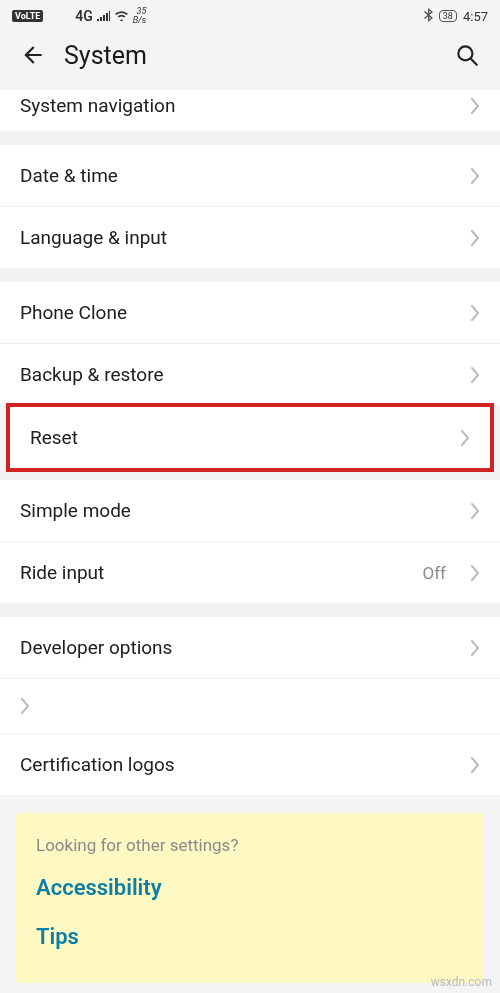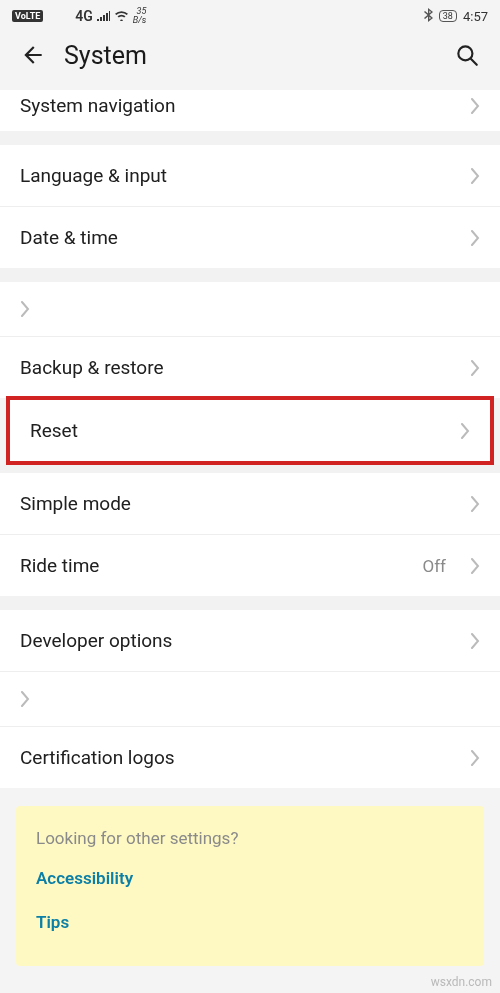--- a/index.html
+++ b/index.html
@@ -56,21 +56,21 @@
     .highlight {
       border: 4px solid #d22323;
       margin: -2px 6px 0 6px;
     }
     .highlight .row { border-bottom: none; }
     .footer-card {
       margin: 18px 16px 0; background: #fef9c3; border-radius: 4px;
       padding: 22px 20px 10px;
     }
     .footer-q { color: #8a8a8a; font-size: 17px; margin-bottom: 20px; }
-    .footer-link { color: #0c7fa6; font-size: 17px; font-weight: 600; margin-bottom: 24px; }
+    .footer-link { color: #0c7fa6; font-size: 22px; font-weight: 600; margin-bottom: 24px; }
     .watermark {
       position: absolute; bottom: 4px; right: 8px; font-size: 12px; color: #b9b9b9;
     }
   </style>
 </head>
 <body>
 
 <div class="status-bar">
   <div class="status-left">
     <span class="volte-badge">VoLTE</span>
@@ -124,41 +124,42 @@
           <path d="M2 1l6 7-6 7" stroke="#bbb" stroke-width="2" fill="none" stroke-linecap="round"></path>
         </svg>
     </span>
   </div>
 </div>
 
 <div class="group-gap"></div>
 
 <div class="list">
   <div class="row">
+    <span>Date &amp; time</span>
+    <span class="right chevron">
+        <svg width="10" height="16" viewBox="0 0 10 16">
+          <path d="M2 1l6 7-6 7" stroke="#bbb" stroke-width="2" fill="none" stroke-linecap="round"></path>
+        </svg>
+      </span>
+  </div>
+  <div class="row">
     <span>Language &amp; input</span>
     <span class="right chevron">
         <svg width="10" height="16" viewBox="0 0 10 16">
           <path d="M2 1l6 7-6 7" stroke="#bbb" stroke-width="2" fill="none" stroke-linecap="round"></path>
         </svg>
       </span>
   </div>
-  <div class="row">
-    <span>Date &amp; time</span>
-    <span class="right chevron">
-        <svg width="10" height="16" viewBox="0 0 10 16">
-          <path d="M2 1l6 7-6 7" stroke="#bbb" stroke-width="2" fill="none" stroke-linecap="round"></path>
-        </svg>
-      </span>
-  </div>
 </div>
 
 <div class="group-gap"></div>
 
 <div class="list">
   <div class="row">
+    <span>Phone Clone</span>
     <span class="right chevron">
         <svg width="10" height="16" viewBox="0 0 10 16">
           <path d="M2 1l6 7-6 7" stroke="#bbb" stroke-width="2" fill="none" stroke-linecap="round"></path>
         </svg>
       </span>
   </div>
   <div class="row">
     <span>Backup &amp; restore</span>
     <span class="right chevron">
         <svg width="10" height="16" viewBox="0 0 10 16">
@@ -185,21 +186,21 @@
 <div class="list">
   <div class="row">
     <span>Simple mode</span>
     <span class="right chevron">
         <svg width="10" height="16" viewBox="0 0 10 16">
           <path d="M2 1l6 7-6 7" stroke="#bbb" stroke-width="2" fill="none" stroke-linecap="round"></path>
         </svg>
       </span>
   </div>
   <div class="row">
-    <span>Ride time</span>
+    <span>Ride input</span>
     <span class="right">
       <span>Off</span>
       <span class="chevron">
           <svg width="10" height="16" viewBox="0 0 10 16">
             <path d="M2 1l6 7-6 7" stroke="#bbb" stroke-width="2" fill="none" stroke-linecap="round"></path>
           </svg>
         </span>
     </span>
   </div>
 </div>

